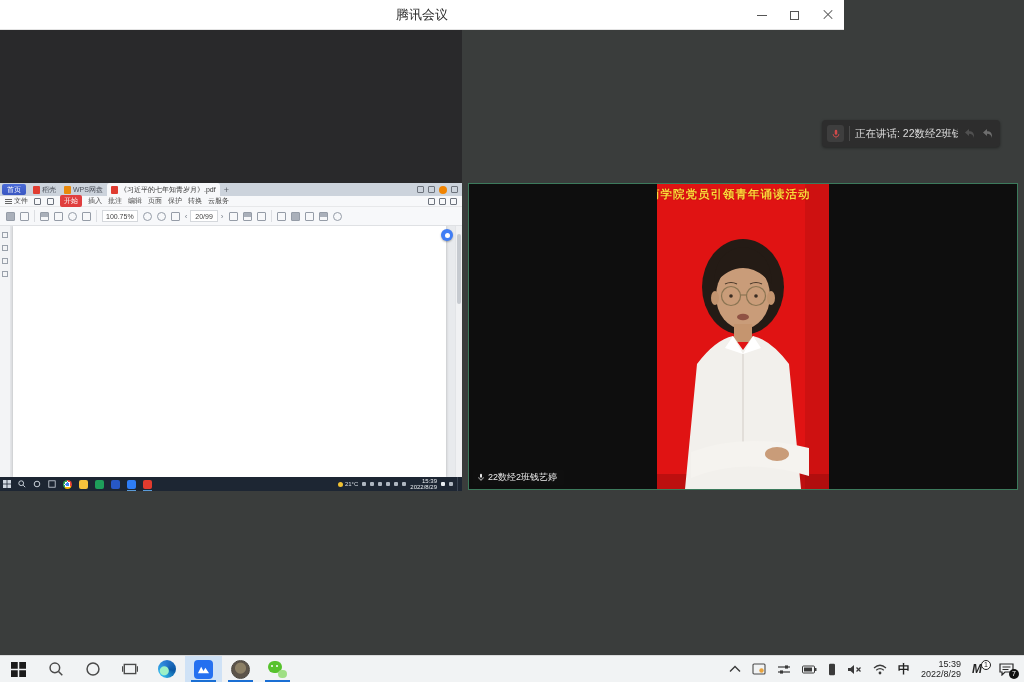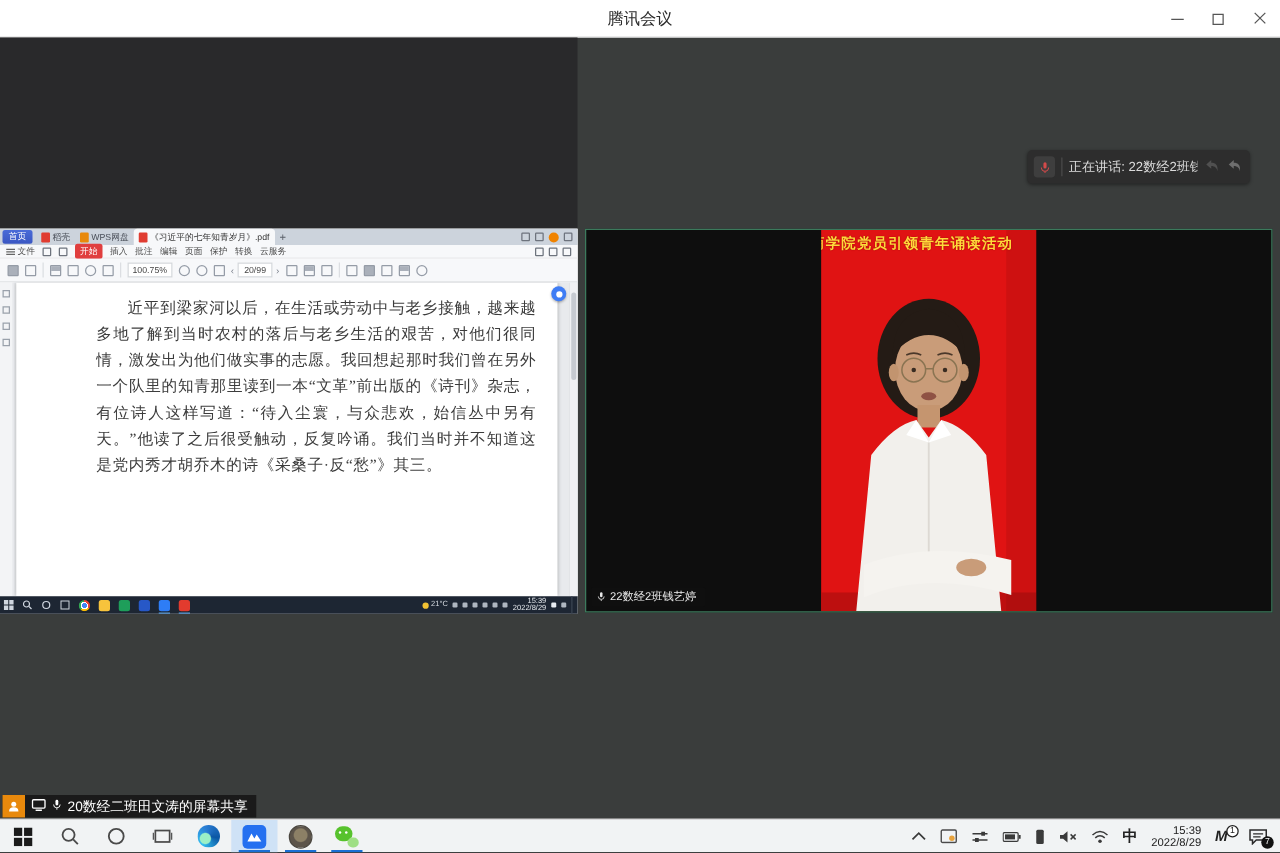--- a/index.html
+++ b/index.html
@@ -1,20 +1,20 @@
 <!DOCTYPE html>
 <html><head>
 <meta charset="utf-8">
 <style>
   * { box-sizing: border-box; margin: 0; padding: 0; }
   body { background:#000; font-family:"Liberation Sans",sans-serif; }
   .screen { position:relative; width:1024px; height:682px; background:#3a3d3c; overflow:hidden; margin:0 auto; }
 
   
-  .titlebar { position:absolute; top:0; left:0; width:1024px; height:30px; background:#ffffff; border-bottom:1px solid #e3e3e3; display:flex; align-items:center; justify-content:center; }
+  .titlebar { position:absolute; top:0; left:0; width:844px; height:30px; background:#ffffff; border-bottom:1px solid #e3e3e3; display:flex; align-items:center; justify-content:center; }
   .titlebar-title { font-size:13px; color:#2b2b2b; }
   .win-controls { position:absolute; right:0; top:0; height:30px; display:flex; }
   .win-btn { width:33px; height:30px; display:flex; align-items:center; justify-content:center; }
   .glyph-min { width:10px; height:1px; background:#555; }
   .glyph-max { width:9px; height:9px; border:1px solid #555; }
   .glyph-close { position:relative; width:10px; height:10px; }
   .glyph-close::before,.glyph-close::after { content:""; position:absolute; left:-1px; top:4px; width:12px; height:1px; background:#555; }
   .glyph-close::before { transform:rotate(45deg); } .glyph-close::after { transform:rotate(-45deg); }
 
   
@@ -246,21 +246,20 @@
       <div class="wps-body">
         <div class="wps-sidebar">
           <span class="sb-ico"></span>
           <span class="sb-ico"></span>
           <span class="sb-ico"></span>
           <span class="sb-ico"></span>
         </div>
         <div class="doc-area">
           <div class="page">
             <div class="page-text">
-              <p>近平到梁家河以后，在生活或劳动中与老乡接触，越来越多地了解到当时农村的落后与老乡生活的艰苦，对他们很同情，激发出为他们做实事的志愿。我回想起那时我们曾在另外一个队里的知青那里读到一本“文革”前出版的《诗刊》杂志，有位诗人这样写道：“待入尘寰，与众悲欢，始信丛中另有天。”他读了之后很受触动，反复吟诵。我们当时并不知道这是党内秀才胡乔木的诗《采桑子·反“愁”》其三。</p>
             </div>
           </div>
           <div class="v-scroll">
             <div class="v-thumb"></div>
           </div>
           <div class="float-assist"></div>
         </div>
       </div>
     </div>
 
@@ -360,44 +359,20 @@
         <svg width="8" height="9" viewBox="0 0 12 12">
             <rect x="4.5" y="0.5" width="3" height="6" rx="1.5" fill="currentColor"></rect>
             <path d="M2.5 5.5a3.5 3.5 0 0 0 7 0" fill="none" stroke="currentColor" stroke-width="1"></path>
             <line x1="6" y1="9.3" x2="6" y2="11" stroke="currentColor" stroke-width="1"></line>
           </svg>
       </span>
       <span>22数经2班钱艺婷</span>
     </div>
   </div>
 
-  <div class="share-banner">
-    <span class="sb-person">
-      <svg width="10" height="10" viewBox="0 0 12 12">
-          <circle cx="6" cy="4" r="2.4" fill="currentColor"></circle>
-          <path d="M1.5 11 Q1.5 7 6 7 Q10.5 7 10.5 11 Z" fill="currentColor"></path>
-        </svg>
-    </span>
-    <span class="share-banner-body">
-      <span>
-        <svg width="12" height="10" viewBox="0 0 14 12">
-            <rect x="1" y="1" width="12" height="8" rx="1" fill="none" stroke="#fff" stroke-width="1.3"></rect>
-            <line x1="4" y1="11" x2="10" y2="11" stroke="#fff" stroke-width="1.3"></line>
-          </svg>
-      </span>
-      <span>
-        <svg width="9" height="10" viewBox="0 0 12 12">
-            <rect x="4.5" y="0.5" width="3" height="6" rx="1.5" fill="#fff"></rect>
-            <path d="M2.5 5.5a3.5 3.5 0 0 0 7 0" fill="none" stroke="#fff" stroke-width="1"></path>
-            <line x1="6" y1="9.3" x2="6" y2="11" stroke="#fff" stroke-width="1"></line>
-          </svg>
-      </span>
-      <span class="share-banner-text">20数经二班田文涛的屏幕共享</span>
-    </span>
-  </div>
 
   <div class="taskbar">
     <div class="tb-left">
       <div class="tb-item">
         <svg width="15" height="15" viewBox="0 0 12 12">
             <rect x="0" y="0" width="5.4" height="5.4" fill="#1b1b1b"></rect>
             <rect x="6.6" y="0" width="5.4" height="5.4" fill="#1b1b1b"></rect>
             <rect x="0" y="6.6" width="5.4" height="5.4" fill="#1b1b1b"></rect>
             <rect x="6.6" y="6.6" width="5.4" height="5.4" fill="#1b1b1b"></rect>
           </svg>

